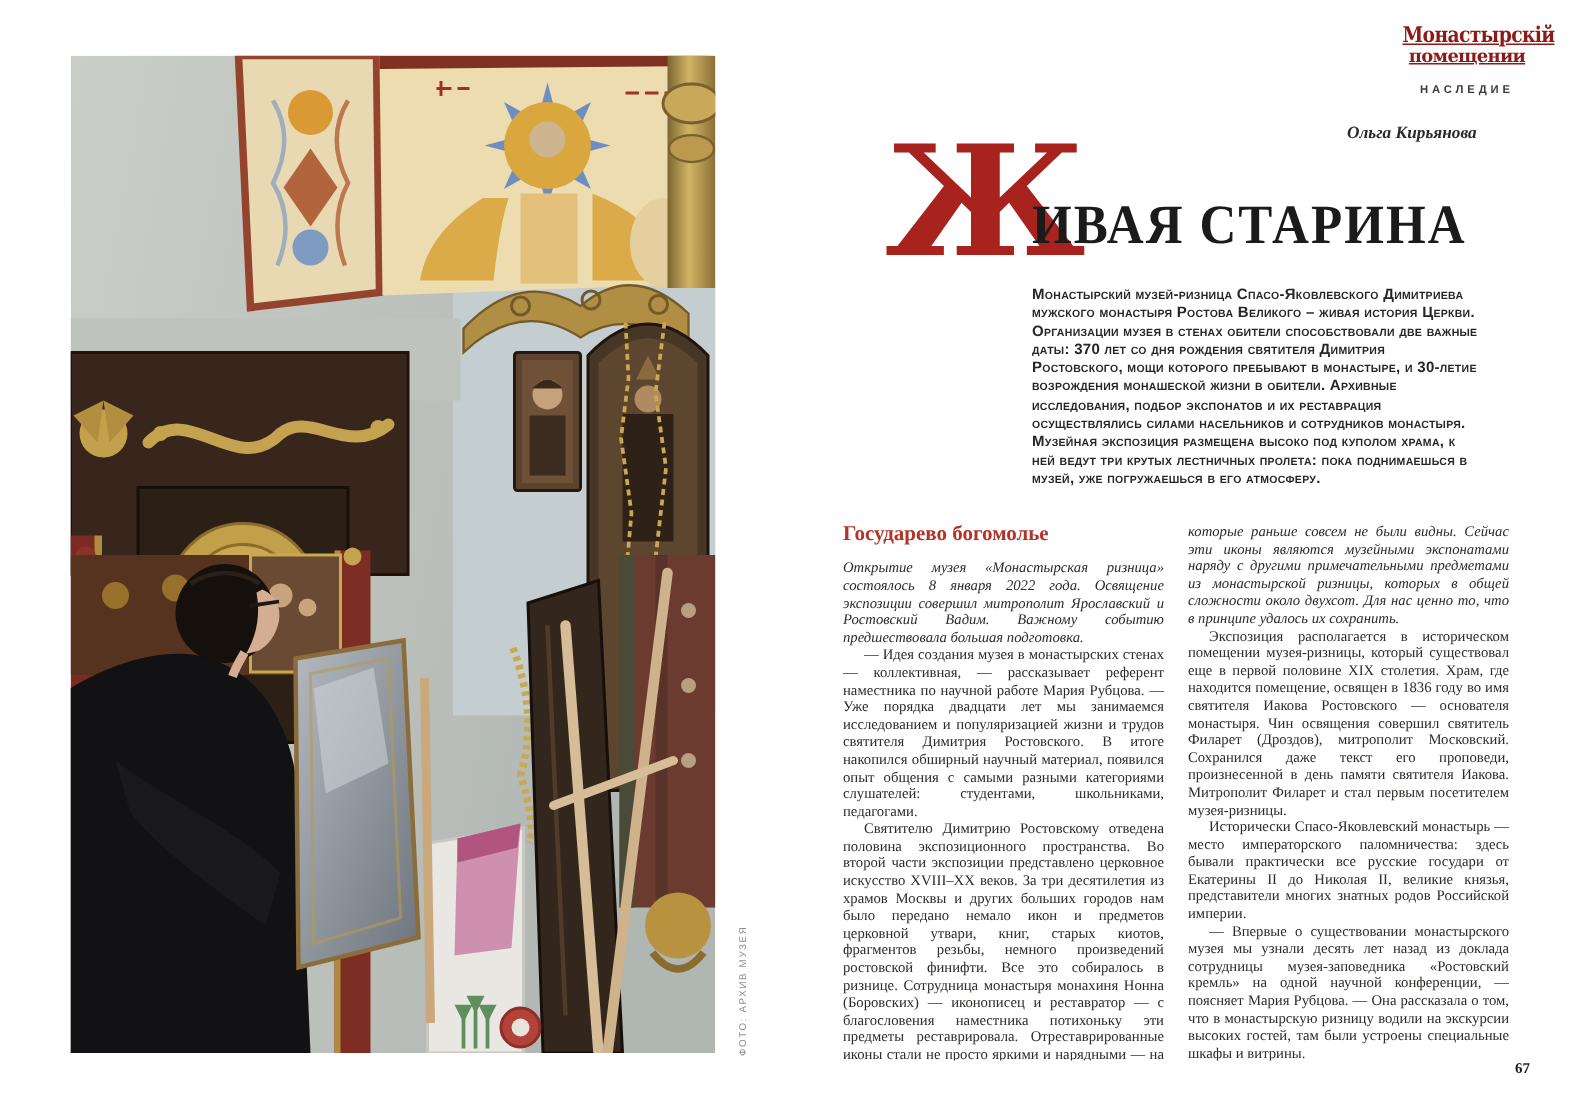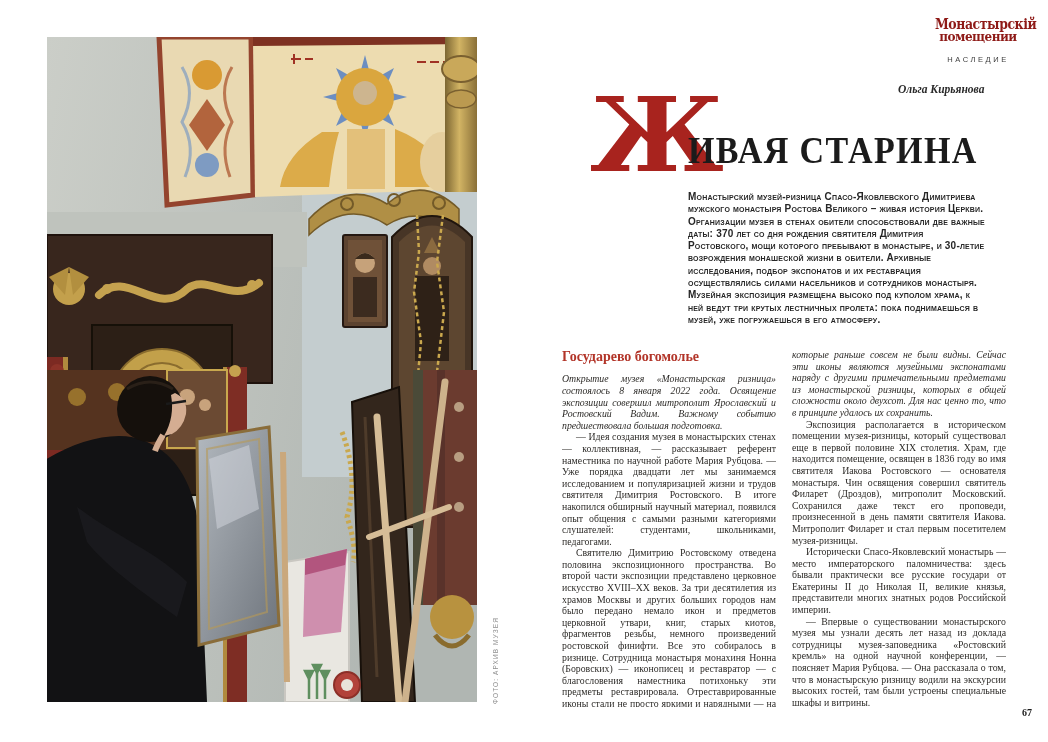--- a/index.html
+++ b/index.html
@@ -13,25 +13,25 @@
   .photo-wrap{left:47px;top:37px;width:430px;height:665px;overflow:hidden;}
   .photo-credit{
     left:492px;top:624px;height:80px;width:14px;
     writing-mode:vertical-rl;transform:rotate(180deg);
     font-family:"Liberation Sans",sans-serif;font-size:6.5px;letter-spacing:1.1px;
     color:#8f8f8f;white-space:nowrap;
   }
 
   
   .logo{left:928px;top:17px;width:100px;text-align:center;color:#8e1a17;
-        font-family:"DejaVu Serif",serif;font-weight:bold;line-height:1;}
+        font-family:"DejaVu Serif",serif;font-weight:bold;line-height:1;text-decoration:underline;}
   .logo .l1{font-size:14.5px;letter-spacing:-0.5px;transform:scaleX(.86);transform-origin:center;display:block;}
   .logo .l2{font-size:12px;letter-spacing:-0.5px;display:block;margin-top:-1px;}
   .section-label{left:928px;top:55px;width:100px;text-align:center;
-        font-family:"Liberation Sans",sans-serif;font-size:7.5px;font-weight:normal;
+        font-family:"Liberation Sans",sans-serif;font-size:7.5px;font-weight:bold;
         letter-spacing:2.6px;color:#3c3c3c;}
   .author{left:898px;top:83px;width:130px;text-align:left;
         font-family:"Liberation Serif",serif;font-style:italic;font-weight:bold;
         font-size:11.5px;color:#2a2a2a;}
 
   
   .dropcap{left:590px;top:84px;font-family:"DejaVu Serif",serif;font-weight:bold;
         font-size:102px;line-height:1;color:#a8231e;}
   .title{left:688px;top:129px;font-family:"Liberation Serif",serif;font-weight:bold;
         font-size:37px;letter-spacing:1.5px;color:#1b1b1b;transform:scaleX(.92);
@@ -45,21 +45,21 @@
 
   
   .columns{left:562px;top:349px;width:444px;height:358px;display:flex;gap:16px;overflow:hidden;}
   .col{width:214px;height:358px;overflow:hidden;}
   .subhead{font-family:"Liberation Serif",serif;font-weight:bold;font-size:14px;
         color:#b23428;text-align:left;margin:0 0 9px 0;line-height:1.1;}
   .col p{margin:0;font-size:9.8px;line-height:11.6px;color:#2d2b28;
         text-align:justify;text-indent:14px;hyphens:auto;}
   .col p.noindent{text-indent:0;font-style:italic;}
 
-  .pagenum{left:1010px;top:707px;width:22px;text-align:right;
+  .pagenum{left:1010px;top:707px;width:22px;text-align:left;
         font-family:"Liberation Serif",serif;font-weight:bold;font-size:10px;color:#1d1d1d;}
 </style>
 </head>
 <body>
 
 <div class="abs photo-wrap">
   <svg width="430" height="665" viewBox="0 0 430 665" xmlns="http://www.w3.org/2000/svg">
     <defs>
       <linearGradient id="gWall" x1="0" y1="0" x2="1" y2="0.3">
         <stop offset="0" stop-color="#cbcec8"></stop>

